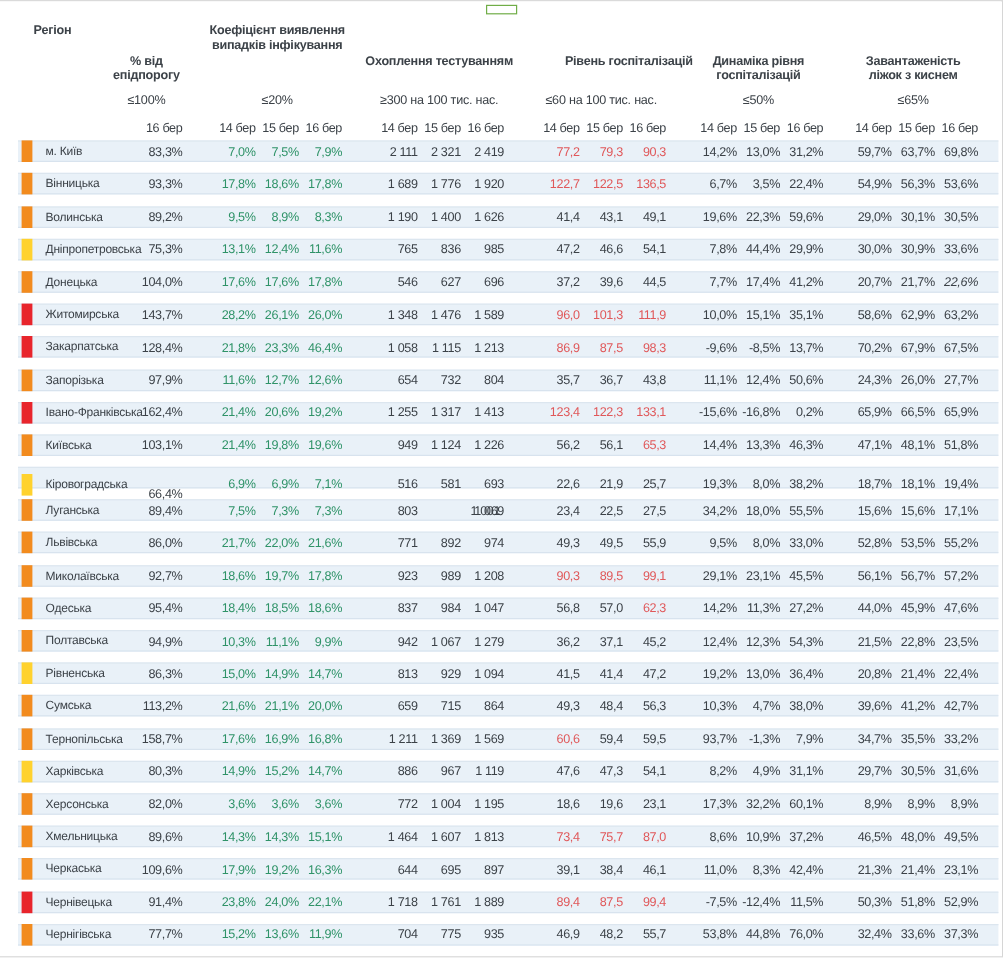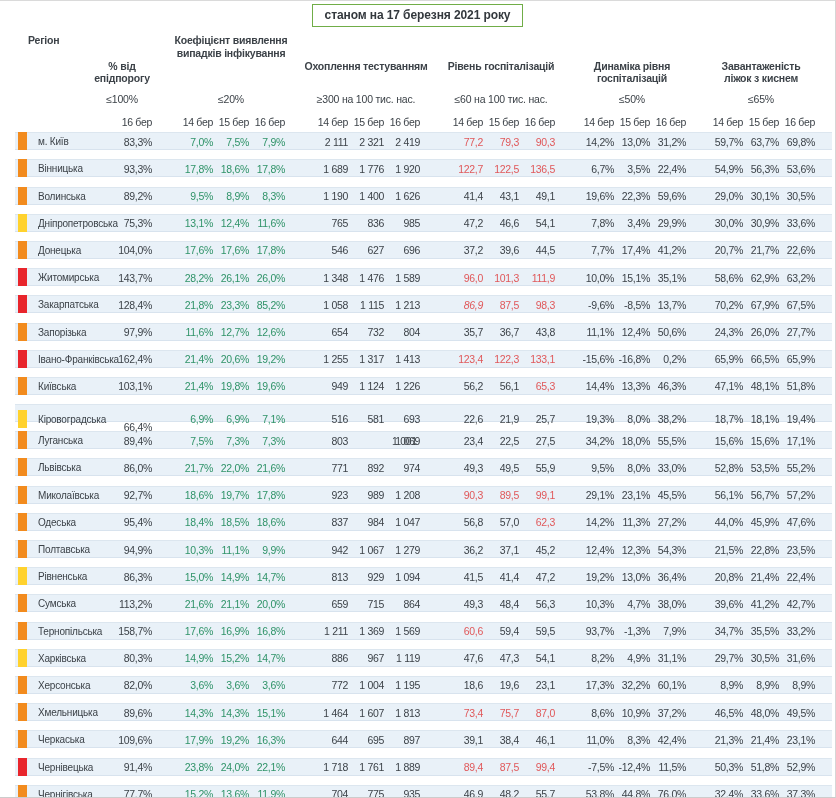--- a/index.html
+++ b/index.html
@@ -46,32 +46,31 @@
   .epi{padding-right:4px;font-weight:normal;}
   .green{color:var(--green,#2f9368);}
   .alert{color:var(--alert,#e0585a);}
 </style>
 </head>
 <body style="color: rgb(60, 66, 72);">
 
 <div class="page">
 
   <div class="title-box">
-    <div>станом на 17 березня 2021 року</div>
   </div>
 
   <div class="grid hdr-labels">
     <div class="region-head">Регіон</div>
 
   <div class="glabel" style="grid-column: 7 / 10;">Коефіцієнт виявлення
 випадків інфікування</div>
       <div class="glabel shift" style="grid-column: 4 / 6;">% від
 епідпорогу</div>
       <div class="glabel" style="grid-column: 11 / 14;">Охоплення тестуванням</div>
-      <div class="glabel" style="grid-column: 15 / 18;">Рівень госпіталізацій</div>
+      <div class="glabel" style="grid-column: 15 / 18; padding-left: 46px;">Рівень госпіталізацій</div>
       <div class="glabel" style="grid-column: 19 / 22;">Динаміка рівня
 госпіталізацій</div>
       <div class="glabel" style="grid-column: 23 / 26;">Завантаженість
 ліжок з киснем</div>
     </div>
 
   <div class="grid thresh-row">
 
   <div class="thresh shift" style="grid-column: 4 / 6;">≤100%</div>
       <div class="thresh" style="grid-column: 7 / 10;">≤20%</div>
@@ -170,21 +169,21 @@
         <div class="num green" style="grid-column: 7;">13,1%</div>
         <div class="num green" style="grid-column: 8;">12,4%</div>
         <div class="num green" style="grid-column: 9;">11,6%</div>
         <div class="num" style="grid-column: 11;">765</div>
         <div class="num" style="grid-column: 12;">836</div>
         <div class="num" style="grid-column: 13;">985</div>
         <div class="num" style="grid-column: 15;">47,2</div>
         <div class="num" style="grid-column: 16;">46,6</div>
         <div class="num" style="grid-column: 17;">54,1</div>
         <div class="num" style="grid-column: 19;">7,8%</div>
-        <div class="num" style="grid-column: 20;">3,4%</div>
+        <div class="num" style="grid-column: 20;">44,4%</div>
         <div class="num" style="grid-column: 21;">29,9%</div>
         <div class="num" style="grid-column: 23;">30,0%</div>
         <div class="num" style="grid-column: 24;">30,9%</div>
         <div class="num" style="grid-column: 25;">33,6%</div>
       </div>
       <div class="grid row">
         <div class="ind" style="grid-column: 2; background: rgb(242, 139, 30);"></div>
         <div class="rname" style="grid-column: 3 / 5;">Донецька</div>
         <div class="num epi" style="grid-column: 5;">104,0%</div>
         <div class="num green" style="grid-column: 7;">17,6%</div>
@@ -194,21 +193,21 @@
         <div class="num" style="grid-column: 12;">627</div>
         <div class="num" style="grid-column: 13;">696</div>
         <div class="num" style="grid-column: 15;">37,2</div>
         <div class="num" style="grid-column: 16;">39,6</div>
         <div class="num" style="grid-column: 17;">44,5</div>
         <div class="num" style="grid-column: 19;">7,7%</div>
         <div class="num" style="grid-column: 20;">17,4%</div>
         <div class="num" style="grid-column: 21;">41,2%</div>
         <div class="num" style="grid-column: 23;">20,7%</div>
         <div class="num" style="grid-column: 24;">21,7%</div>
-        <div class="num" style="grid-column: 25;">22,6%</div>
+        <div class="num" style="grid-column: 25; font-style: italic;">22,6%</div>
       </div>
       <div class="grid row">
         <div class="ind" style="grid-column: 2; background: rgb(232, 37, 44);"></div>
         <div class="rname" style="grid-column: 3 / 5;">Житомирська</div>
         <div class="num epi" style="grid-column: 5;">143,7%</div>
         <div class="num green" style="grid-column: 7;">28,2%</div>
         <div class="num green" style="grid-column: 8;">26,1%</div>
         <div class="num green" style="grid-column: 9;">26,0%</div>
         <div class="num" style="grid-column: 11;">1 348</div>
         <div class="num" style="grid-column: 12;">1 476</div>
@@ -222,25 +221,25 @@
         <div class="num" style="grid-column: 23;">58,6%</div>
         <div class="num" style="grid-column: 24;">62,9%</div>
         <div class="num" style="grid-column: 25;">63,2%</div>
       </div>
       <div class="grid row">
         <div class="ind" style="grid-column: 2; background: rgb(232, 37, 44);"></div>
         <div class="rname" style="grid-column: 3 / 5;">Закарпатська</div>
         <div class="num epi" style="grid-column: 5;">128,4%</div>
         <div class="num green" style="grid-column: 7;">21,8%</div>
         <div class="num green" style="grid-column: 8;">23,3%</div>
-        <div class="num green" style="grid-column: 9;">85,2%</div>
+        <div class="num green" style="grid-column: 9;">46,4%</div>
         <div class="num" style="grid-column: 11;">1 058</div>
         <div class="num" style="grid-column: 12;">1 115</div>
         <div class="num" style="grid-column: 13;">1 213</div>
-        <div class="num alert" style="grid-column: 15; font-style: italic;">86,9</div>
+        <div class="num alert" style="grid-column: 15;">86,9</div>
         <div class="num alert" style="grid-column: 16;">87,5</div>
         <div class="num alert" style="grid-column: 17;">98,3</div>
         <div class="num" style="grid-column: 19;">-9,6%</div>
         <div class="num" style="grid-column: 20;">-8,5%</div>
         <div class="num" style="grid-column: 21;">13,7%</div>
         <div class="num" style="grid-column: 23;">70,2%</div>
         <div class="num" style="grid-column: 24;">67,9%</div>
         <div class="num" style="grid-column: 25;">67,5%</div>
       </div>
       <div class="grid row">

